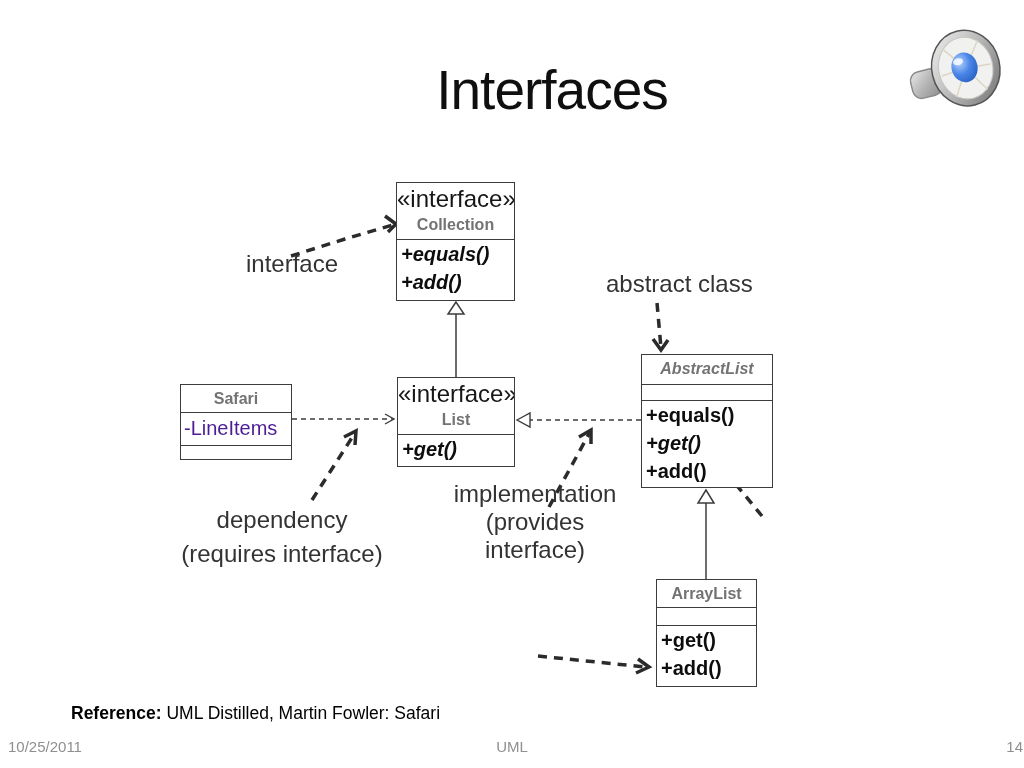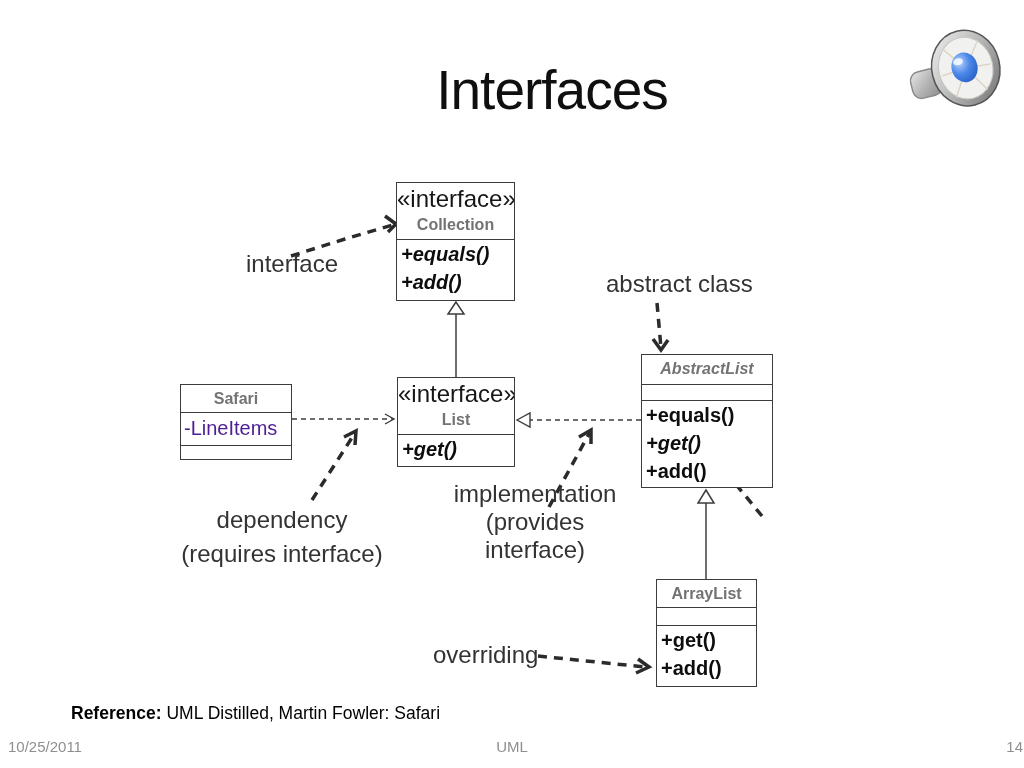--- a/index.html
+++ b/index.html
@@ -190,21 +190,20 @@
     <div>(requires interface)</div>
   </div>
 
   <div class="lbl center" style="left:445px;top:480px;width:180px;line-height:28px">
     <div>implementation</div>
     <div>(provides</div>
     <div>interface)</div>
   </div>
 
 
-  <div class="lbl" style="left:433px;top:640px">overriding</div>
 
   <div class="reference">
     <b>Reference:</b><span>UML Distilled, Martin Fowler: Safari</span>
   </div>
 
   <div class="footer">
     <div class="date">10/25/2011</div>
     <div class="center">UML</div>
     <div class="page">14</div>
   </div>

